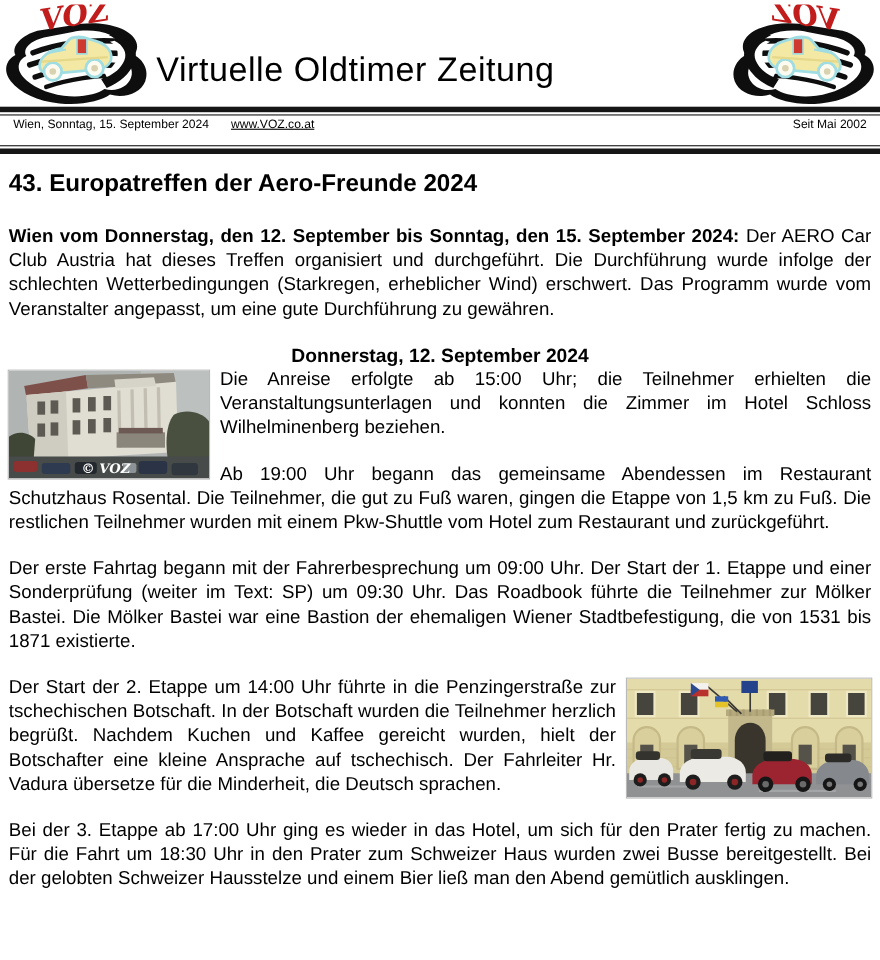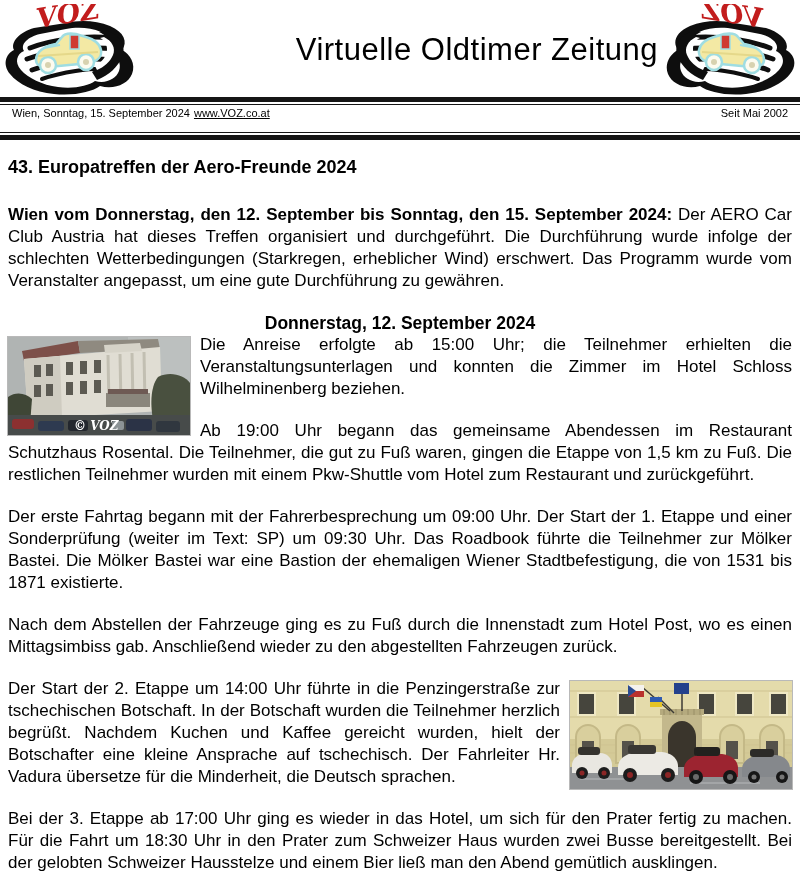--- a/index.html
+++ b/index.html
@@ -6,36 +6,36 @@
   body{
     width:800px;height:873px;overflow:hidden;
     font-family:"Liberation Sans",sans-serif;color:#000;
   }
   
   .masthead{display:flex;align-items:flex-start;height:97px;}
   .logo{flex:0 0 142px;height:95px;margin-top:4px;}
   .logo svg{width:142px;height:93px;display:block;}
   .logo.mirrored svg{transform:scaleX(-1);}
   .masthead-title{
-    flex:1;text-align:right;font-size:31px;font-weight:400;
-    margin:32px 0 0;letter-spacing:.5px;white-space:nowrap;
+    flex:1;text-align:left;font-size:31px;font-weight:400;
+    margin:46px 0 0;letter-spacing:.5px;white-space:nowrap;
   }
   
   .rule-thick{height:5px;background:#161616;}
   .rule-thin{height:1px;background:#161616;margin:2px 0 0;}
   .rule-thin.below{margin:0 0 2px;}
   .dateline-bar{
     display:flex;align-items:flex-start;
     font-size:11px;padding:2px 12px 3px;height:22px;
   }
-  .site-link{margin-left:4px;color:#000;text-decoration:underline;cursor:pointer;}
+  .site-link{margin-left:20px;color:#000;text-decoration:underline;cursor:pointer;}
   .since{margin-left:auto;}
   
   .article{padding:0 8px;font-size:17px;line-height:22px;}
-  .article h2{font-size:18px;font-weight:700;margin:16px 0 0;}
+  .article h2{font-size:22px;font-weight:700;margin:16px 0 0;}
   .article h3{font-size:17.5px;font-weight:700;margin:13px 0 0;text-align:center;}
   .article p{margin:0 0 20px;text-align:justify;hyphens:auto;}
   .article p.intro{margin-top:26px;}
   .photo{display:block;outline:1px solid #b9b9b9;}
   .photo-left{float:left;width:182px;height:98px;margin:3px 10px 3px 0;}
   .photo-right{float:right;width:222px;height:108px;margin:3px 0 3px 10px;}
   .clear{clear:both;}
   .clearfix::after{content:"";display:block;clear:both;}
   .logo-voz-text{font:italic 700 27px "DejaVu Serif",serif;}
   .wm-text{font:italic 600 12px "DejaVu Serif",serif;}
@@ -180,21 +180,20 @@
 
         <text class="wm-text" x="66" y="93" fill="#ffffff">© VOZ</text>
       </svg>
 
       <p>Die Anreise erfolgte ab 15:00 Uhr; die Teilnehmer erhielten die Veranstaltungsunterlagen und konnten die Zimmer im Hotel Schloss Wilhelminenberg beziehen.</p>
       <p>Ab 19:00 Uhr begann das gemeinsame Abendessen im Restaurant Schutzhaus Rosental. Die Teilnehmer, die gut zu Fuß waren, gingen die Etappe von 1,5 km zu Fuß. Die restlichen Teilnehmer wurden mit einem Pkw-Shuttle vom Hotel zum Restaurant und zurückgeführt.</p>
     </div>
 
 
     <p>Der erste Fahrtag begann mit der Fahrerbesprechung um 09:00 Uhr. Der Start der 1. Etappe und einer Sonderprüfung (weiter im Text: SP) um 09:30 Uhr. Das Roadbook führte die Teilnehmer zur Mölker Bastei. Die Mölker Bastei war eine Bastion der ehemaligen Wiener Stadtbefestigung, die von 1531 bis 1871 existierte.</p>
-    <p>Nach dem Abstellen der Fahrzeuge ging es zu Fuß durch die Innenstadt zum Hotel Post, wo es einen Mittagsimbiss gab. Anschließend wieder zu den abgestellten Fahrzeugen zurück.</p>
 
     <div class="clearfix">
       <svg class="photo photo-right" viewBox="0 0 222 108" preserveAspectRatio="none" aria-hidden="true">
 
         <rect x="0" y="0" width="222" height="88" fill="#e4dbab"></rect>
         <rect x="0" y="58" width="222" height="30" fill="#d4ca97"></rect>
         <g stroke="#cfc391" stroke-width="1">
           <line x1="0" y1="10" x2="222" y2="10"></line>
             <line x1="0" y1="36" x2="222" y2="36"></line>
           <line x1="0" y1="64" x2="222" y2="64"></line>

